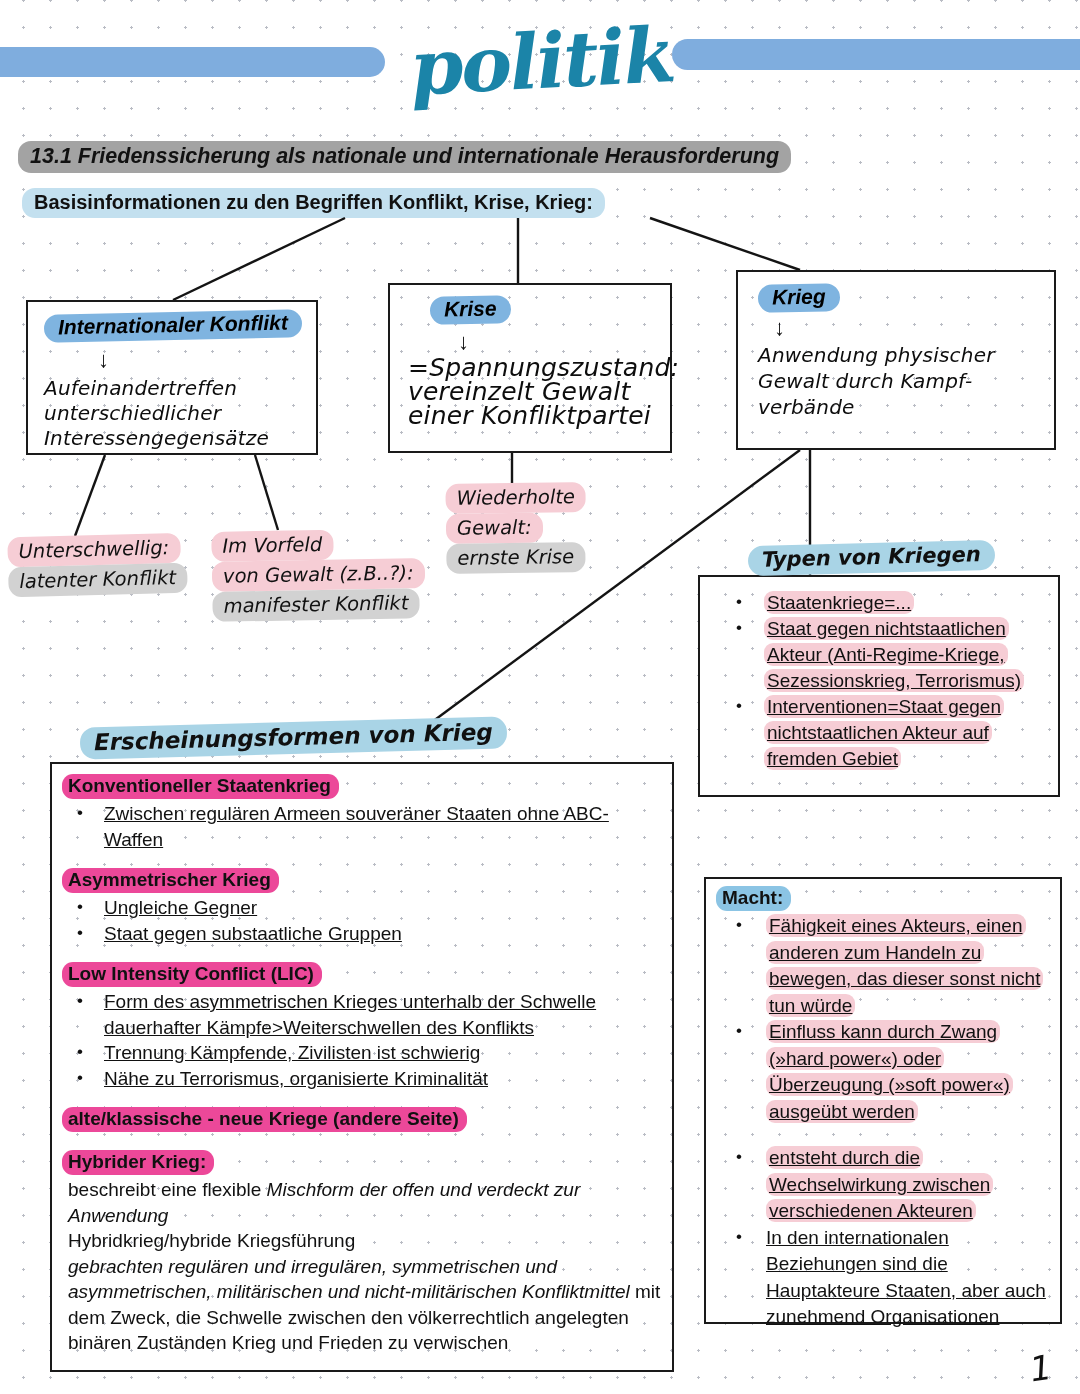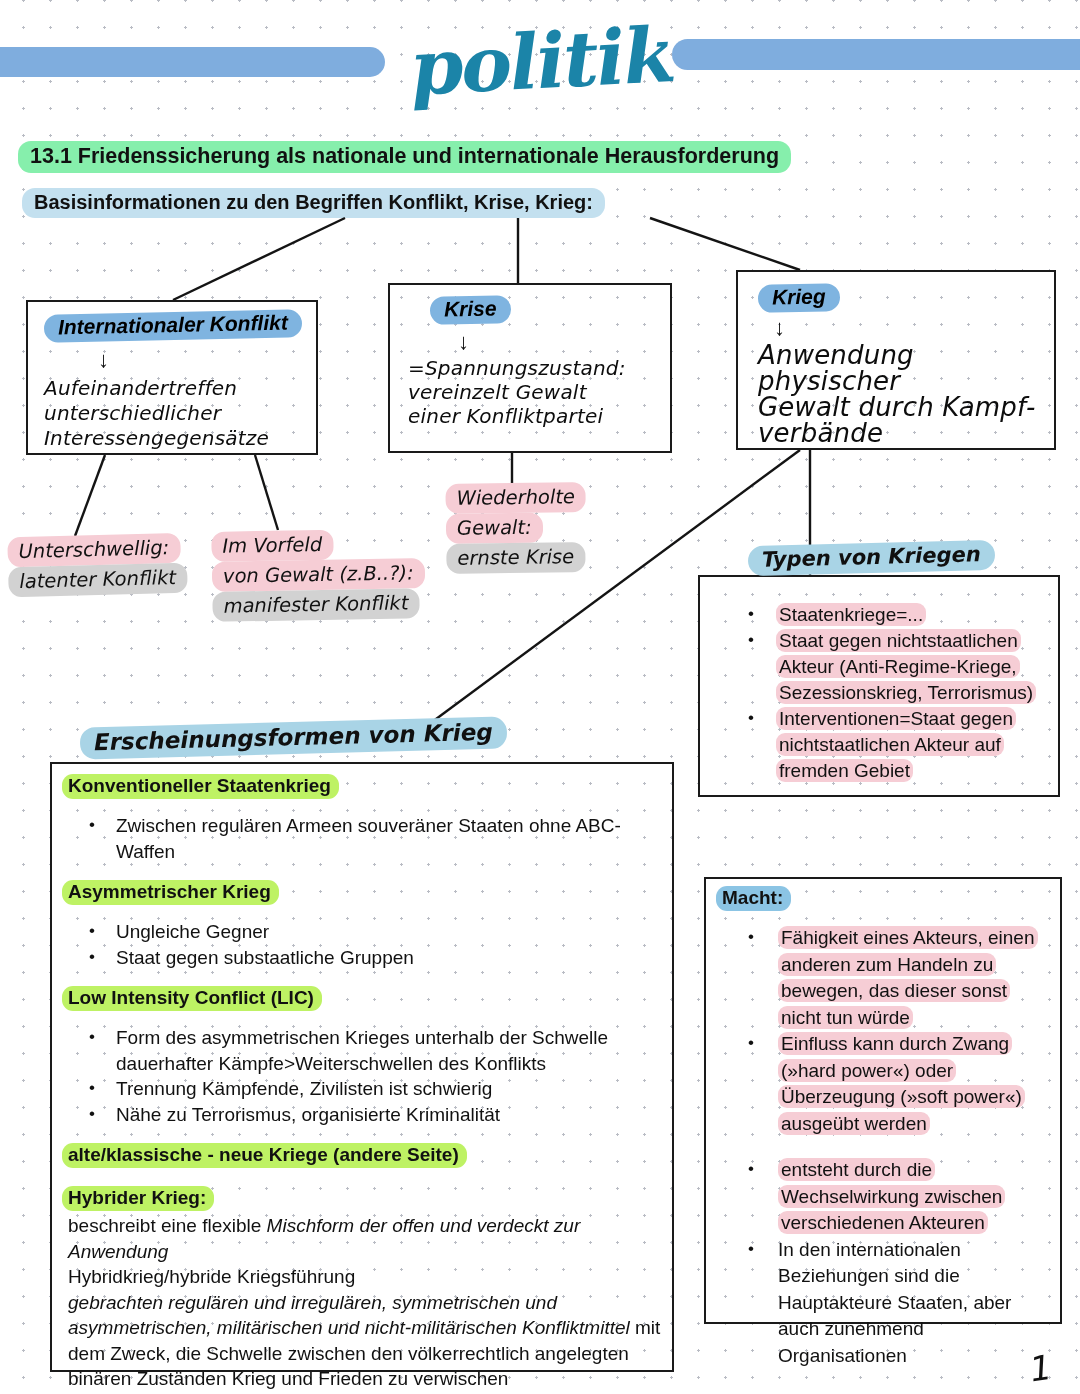--- a/index.html
+++ b/index.html
@@ -50,21 +50,22 @@
     position: absolute;
     font-weight: bold;
     color: #111;
     white-space: nowrap;
     border-radius: 13px;
     padding: 3px 12px 4px 12px;
   }
   #head-chapter {
     left: 18px; top: 141px;
     font-size: 21.5px;
-    background: #86efac;
+    background: #a3a3a3;
+    font-style: italic;
   }
   #head-basis {
     left: 22px; top: 188px;
     font-size: 20px;
     background: #c3e0ef;
   }
 
   
   #connectors {
     position: absolute;
@@ -166,32 +167,33 @@
   .printed {
     position: absolute;
     font-family: "Liberation Sans", sans-serif;
     color: #111;
     z-index: 3;
   }
   .p-sub {
     font-weight: bold;
     font-size: 19px;
     display: inline-block;
-    background: #bef264;
+    background: #ec4899;
     border-radius: 11px;
     padding: 1px 8px 2px 6px;
     margin: 0 0 2px 0;
   }
   .p-sub-blue {
     background: #8bc4e4;
   }
   ul.p-list {
     list-style: none;
-    margin: 12px;
+    margin: 0;
     padding: 0;
+    text-decoration: underline;
   }
   ul.p-list > li {
     position: relative;
     padding-left: 42px;
     font-size: 19px;
     line-height: 25.5px;
     margin-bottom: 0;
   }
   ul.p-list > li::before {
     content: "\2022";
@@ -261,31 +263,31 @@
     <div class="hand hand-body">Aufeinandertreffen
 unterschiedlicher
 Interessengegensätze</div>
   </div>
 </div>
 
 <div class="box" id="box-krise">
   <div class="inner-pad" id="krise-inner">
     <div class="hand-chip">Krise</div>
     <div class="arrow-down" style="margin:8px 0 4px 28px;">↓</div>
-    <div class="hand hand-body" style="margin-left:-22px; font-size:20px; line-height:24px;">=Spannungszustand:
+    <div class="hand hand-body" style="margin-left:-22px; font-size:25px; line-height:24px;">=Spannungszustand:
 vereinzelt Gewalt
 einer Konfliktpartei</div>
   </div>
 </div>
 
 <div class="box" id="box-krieg">
   <div class="inner-pad" id="krieg-inner">
     <div class="hand-chip">Krieg</div>
     <div class="arrow-down" style="margin:6px 0 4px 16px;">↓</div>
-    <div class="hand hand-body" style="font-size:26px; line-height:26px;">Anwendung physischer
+    <div class="hand hand-body" style="font-size:20px; line-height:26px;">Anwendung physischer
 Gewalt durch Kampf-
 verbände</div>
   </div>
 </div>
 
 <div class="annot" id="annot-unter">
   <div><span class="pink">Unterschwellig:</span></div>
   <div><span class="grey">latenter Konflikt</span></div>
 </div>
 

